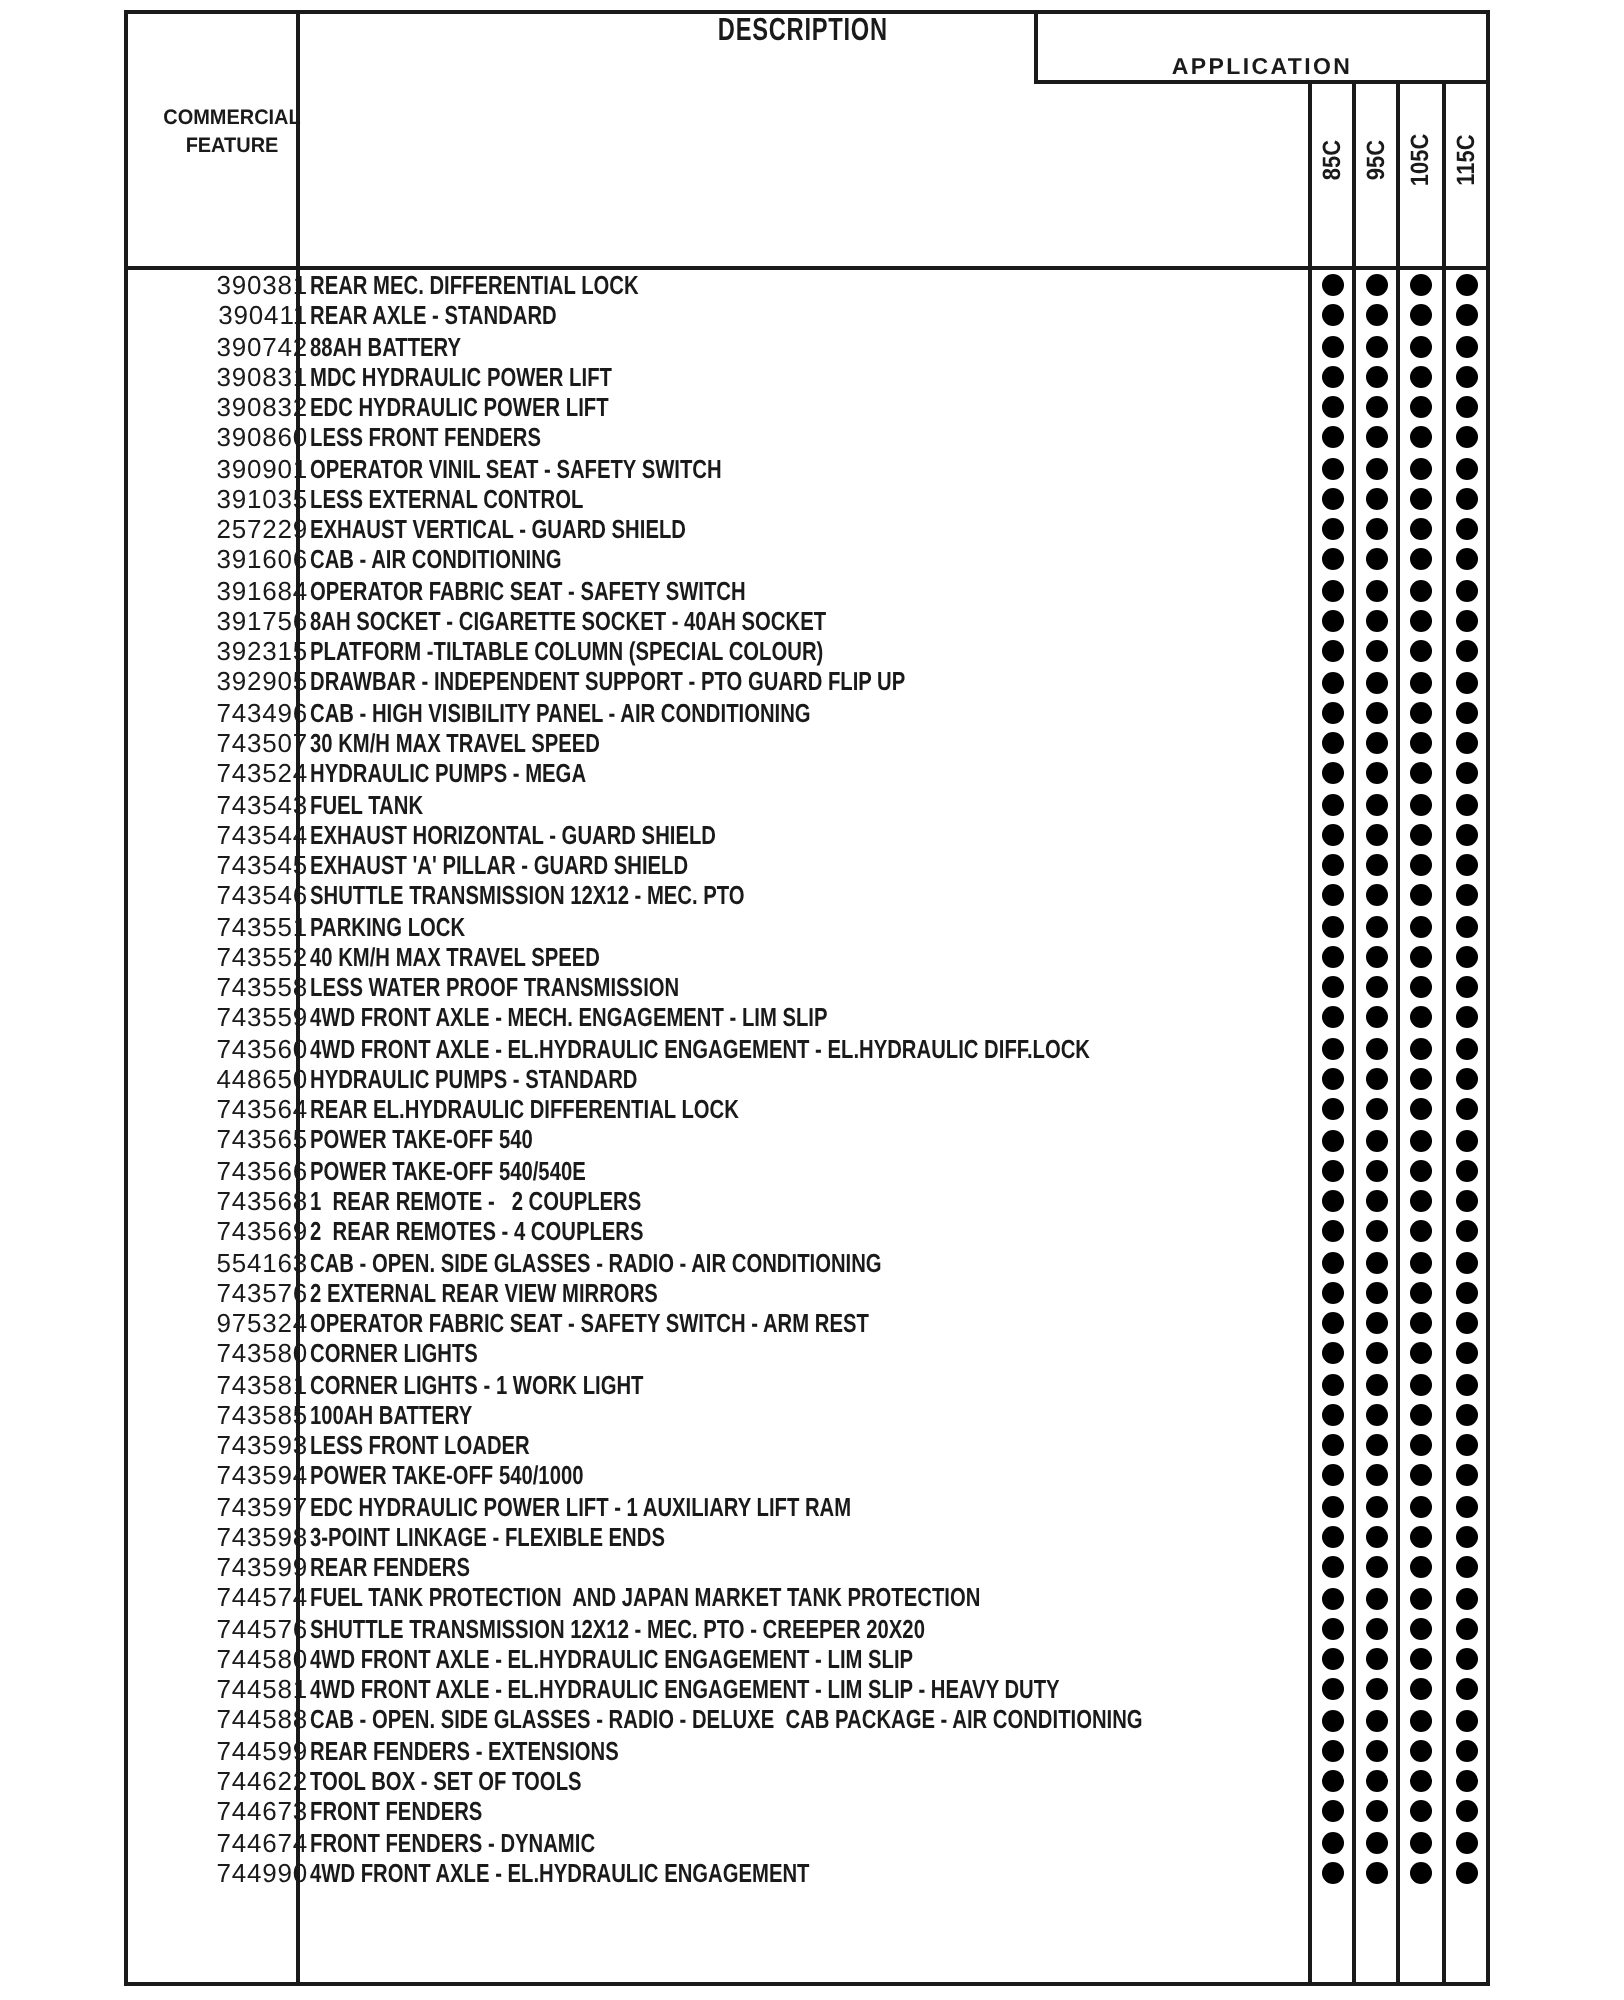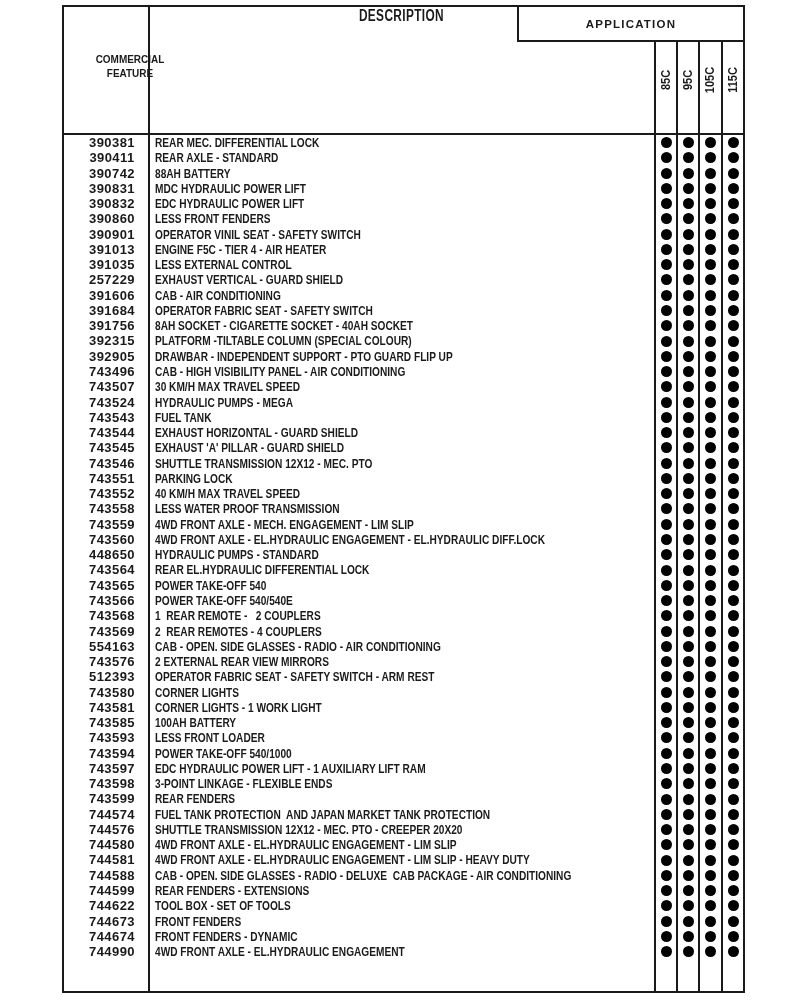--- a/index.html
+++ b/index.html
@@ -15,46 +15,46 @@
   .v-feature { left:84px; top:0; height:984px; }
   .v-desc    { left:590px; top:35px; height:949px; }
   .v-m1      { left:612px; top:35px; height:949px; }
   .v-m2      { left:634px; top:35px; height:949px; }
   .v-m3      { left:657px; top:35px; height:949px; }
   .hline-header { position:absolute; left:0; top:126px; width:679px; height:2px; background:var(--ink); }
 
   
   .appbox { position:absolute; left:453px; top:0; width:226px; height:35px;
             border-left:2px solid var(--ink); border-bottom:2px solid var(--ink);
-            display:flex; align-items:center; justify-content:center; }
+            display:flex; align-items:flex-end; justify-content:center; }
   .apptext { font-weight:bold; font-size:11.5px; letter-spacing:1.2px; color:var(--ink); }
 
   
-  .cfh { position:absolute; left:18px; top:45px; width:96px; text-align:center;
+  .cfh { position:absolute; left:4px; top:45px; width:96px; text-align:center;
          font-weight:bold; font-size:10.5px; line-height:14px; color:var(--ink); }
   .cfh span { display:block; transform:scaleX(0.95); transform-origin:50% 50%; }
 
   
   .desch { position:absolute; left:86px; top:0; width:502px; height:118px;
            display:flex; align-items:flex-start; justify-content:center; }
   .desch-text { font-weight:bold; font-size:16px; letter-spacing:0.5px; color:var(--ink);
                 transform:scaleX(0.74); transform-origin:50% 50%; }
 
   
   .mlabel { position:absolute; top:66px; width:60px; height:14px;
             display:flex; align-items:center; justify-content:center;
             font-weight:bold; font-size:12.5px; color:var(--ink);
             transform:rotate(-90deg) scaleX(0.88); white-space:nowrap; }
   .m0 { left:572px; } .m1 { left:594px; } .m2 { left:616px; } .m3 { left:639px; }
 
   
   .rows { position:absolute; left:0; top:128px; width:679px; }
   .row { position:relative; height:15.27px; }
   .c-code { position:absolute; left:6px; top:0; width:84px; height:15.27px;
-            line-height:15.27px; text-align:center; font-weight:bold; font-size:13px;
+            line-height:15.27px; text-align:right; font-weight:normal; font-size:13px;
             letter-spacing:0.4px; color:var(--ink); white-space:pre; }
   .c-desc { position:absolute; left:91px; top:0; width:500px; height:15.27px;
             line-height:15.27px; font-weight:bold; font-size:13px; color:var(--ink);
             white-space:pre; transform:scaleX(0.78); transform-origin:0 50%; }
   .dot { position:absolute; top:2.1px; width:11px; height:11px; border-radius:50%;
          background:var(--dot); }
   .d0 { left:596.5px; } .d1 { left:618.5px; } .d2 { left:641px; } .d3 { left:663.5px; }
 </style>
 </head>
 <body>
@@ -138,28 +138,20 @@
         </div>
         <div class="row">
     <span class="c-code">390901</span>
     <span class="c-desc">OPERATOR VINIL SEAT - SAFETY SWITCH</span>
   <span class="dot d0"></span>
           <span class="dot d1"></span>
           <span class="dot d2"></span>
           <span class="dot d3"></span>
         </div>
         <div class="row">
-    <span class="c-code">391013</span>
-    <span class="c-desc">ENGINE F5C - TIER 4 - AIR HEATER</span>
-  <span class="dot d0"></span>
-          <span class="dot d1"></span>
-          <span class="dot d2"></span>
-          <span class="dot d3"></span>
-        </div>
-        <div class="row">
     <span class="c-code">391035</span>
     <span class="c-desc">LESS EXTERNAL CONTROL</span>
   <span class="dot d0"></span>
           <span class="dot d1"></span>
           <span class="dot d2"></span>
           <span class="dot d3"></span>
         </div>
         <div class="row">
     <span class="c-code">257229</span>
     <span class="c-desc">EXHAUST VERTICAL - GUARD SHIELD</span>
@@ -362,21 +354,21 @@
         </div>
         <div class="row">
     <span class="c-code">743576</span>
     <span class="c-desc">2 EXTERNAL REAR VIEW MIRRORS</span>
   <span class="dot d0"></span>
           <span class="dot d1"></span>
           <span class="dot d2"></span>
           <span class="dot d3"></span>
         </div>
         <div class="row">
-    <span class="c-code">512393</span>
+    <span class="c-code">975324</span>
     <span class="c-desc">OPERATOR FABRIC SEAT - SAFETY SWITCH - ARM REST</span>
   <span class="dot d0"></span>
           <span class="dot d1"></span>
           <span class="dot d2"></span>
           <span class="dot d3"></span>
         </div>
         <div class="row">
     <span class="c-code">743580</span>
     <span class="c-desc">CORNER LIGHTS</span>
   <span class="dot d0"></span>

